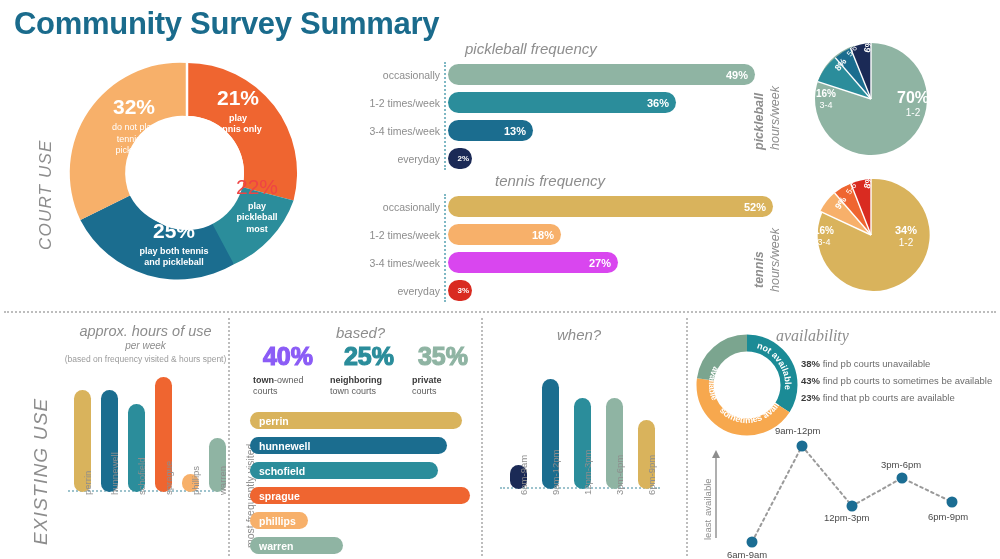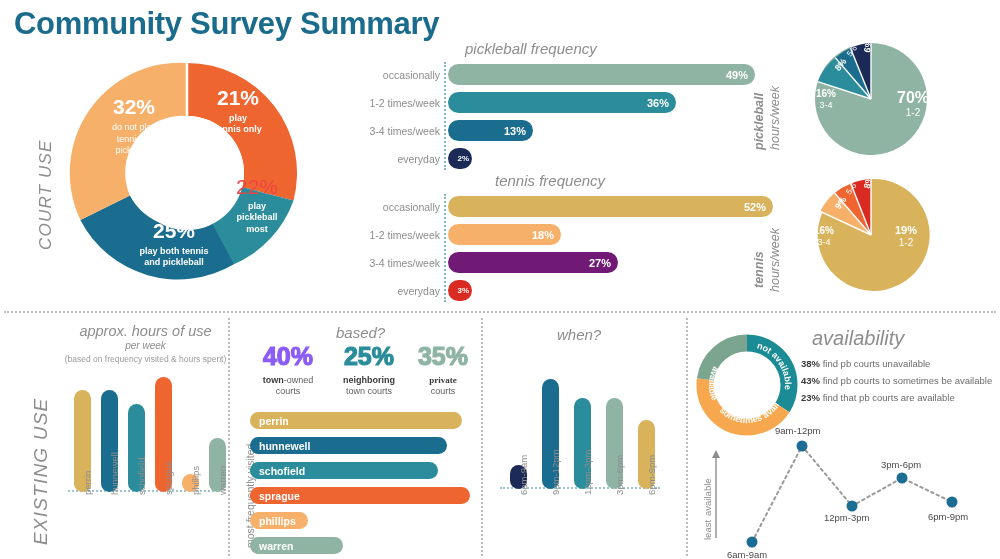--- a/index.html
+++ b/index.html
@@ -66,21 +66,21 @@
     position:absolute;height:17px;border-radius:9px;color:#fff;
     font-size:10.5px;font-weight:bold;display:flex;align-items:center;
     padding-left:9px;box-sizing:border-box;
   }
 
   
   .where-num{
     font-size:25px;font-weight:bold;color:transparent;
     -webkit-text-stroke:1.2px currentColor;text-align:center;
   }
-  .where-cap{font-size:9px;color:#5d5d5d;text-align:center;line-height:1.25;}
+  .where-cap{font-size:9px;color:#5d5d5d;text-align:left;line-height:1.25;}
 
   
   .avail-line{font-size:9.5px;color:#6b6b6b;white-space:nowrap;}
   .avail-line b{color:#3b3b3b;font-weight:bold;}
   .dotlabel{position:absolute;font-size:9.5px;color:#4a4a4a;white-space:nowrap;}
   svg{display:block;overflow:visible;}
 </style>
 </head>
 <body>
 
@@ -194,21 +194,21 @@
   <div class="hbar-row" style="left:350px;top:196px;">
     <div class="hbar-label">occasionally</div>
     <div class="hbar" style="width:325px;background:#d9b35c;">52%</div>
   </div>
   <div class="hbar-row" style="left:350px;top:224px;">
     <div class="hbar-label">1-2 times/week</div>
     <div class="hbar" style="width:113px;background:#f7b06a;">18%</div>
   </div>
   <div class="hbar-row" style="left:350px;top:252px;">
     <div class="hbar-label">3-4 times/week</div>
-    <div class="hbar" style="width:170px;background:#701a75;">27%</div>
+    <div class="hbar" style="width:170px;background:#d946ef;">27%</div>
   </div>
   <div class="hbar-row" style="left:350px;top:280px;">
     <div class="hbar-label">everyday</div>
     <div class="hbar" style="width:24px;background:#d92b21;font-size:8px;padding-right:3px;">3%</div>
   </div>
 
   <div class="abs" style="left:752px;top:150px;transform:rotate(-90deg);transform-origin:left top;">
     <div style="display:flex;gap:2px;font-size:12.5px;font-style:italic;color:#8d8d8d;white-space:nowrap;">
       <span style="font-weight:bold;">pickleball</span>
     </div>
@@ -253,21 +253,21 @@
     <path fill="#d9b35c" d="M59 59 L59 3 A56 56 0 1 1 38.88 7.78 Z"></path>
     <path fill="#f7b06a" d="M59 59 L8.2 35.48 A56 56 0 0 1 22.6 17 Z"></path>
     <path fill="#ef6530" d="M59 59 L22.6 17 A56 56 0 0 1 38.88 7.78 Z"></path>
     <path fill="#d92b21" d="M59 59 L38.88 7.78 A56 56 0 0 1 59 3 Z"></path>
     <line x1="59" y1="59" x2="59" y2="3" stroke="#fff" stroke-width="1.4"></line>
     <line x1="59" y1="59" x2="8.2" y2="35.48" stroke="#fff" stroke-width="1.4"></line>
     <line x1="59" y1="59" x2="22.6" y2="17" stroke="#fff" stroke-width="1.4"></line>
     <line x1="59" y1="59" x2="38.88" y2="7.78" stroke="#fff" stroke-width="1.4"></line>
   </svg>
   <div class="abs" style="left:895px;top:224px;text-align:center;color:#fff;line-height:1.2;">
-    <div style="font-size:11px;font-weight:bold;">19%</div>
+    <div style="font-size:11px;font-weight:bold;">34%</div>
     <div style="font-size:10px;">1-2</div>
   </div>
   <div class="abs" style="left:814px;top:225px;text-align:center;color:#fff;line-height:1.2;">
     <div style="font-size:10px;font-weight:bold;">16%</div>
     <div style="font-size:9px;">3-4</div>
   </div>
   <div class="abs" style="left:828px;top:202px;color:#fff;line-height:1.1;transform:rotate(-55deg);transform-origin:left top;">
     <span style="font-size:9px;font-weight:bold;">9%</span>
     <span style="font-size:8px;margin-left:1px;">5-6</span>
   </div>
@@ -315,21 +315,21 @@
     <div class="where-num" style="color:#2b8d9b;">25%</div>
     <div class="where-cap" style="margin-top:4px;">
       <div style="font-weight:bold;color:#3b3b3b;">neighboring</div>
       <div>town courts</div>
     </div>
   </div>
 
   <div class="abs" style="left:412px;top:342px;width:62px;">
     <div class="where-num" style="color:#8fb4a3;">35%</div>
     <div class="where-cap" style="margin-top:4px;">
-      <div style="font-weight:bold;color:#3b3b3b;font-family:Liberation Serif, serif;">private</div>
+      <div style="font-weight:bold;color:#3b3b3b;">private</div>
       <div>courts</div>
     </div>
   </div>
 
   <div class="abs" style="left:244px;top:548px;transform:rotate(-90deg);transform-origin:left top;font-size:10.5px;color:#8d8d8d;white-space:nowrap;">most frequently visited</div>
 
   <div class="abs" style="left:250px;top:412px;">
     <div class="pill" style="left:0;top:0;   width:212px;background:#d9b35c;">perrin</div>
     <div class="pill" style="left:0;top:25px;width:197px;background:#1b6d8f;">hunnewell</div>
     <div class="pill" style="left:0;top:50px;width:188px;background:#2b8d9b;">schofield</div>
@@ -350,21 +350,21 @@
   </div>
 
   <div class="abs" style="left:508px;top:495px;">
     <div class="vbar-label" style="left:10px; top:0;">6am-9am</div>
     <div class="vbar-label" style="left:42px; top:0;">9am-12pm</div>
     <div class="vbar-label" style="left:74px; top:0;">12pm-3pm</div>
     <div class="vbar-label" style="left:106px;top:0;">3pm-6pm</div>
     <div class="vbar-label" style="left:138px;top:0;">6pm-9pm</div>
   </div>
 
-  <div class="abs ptitle" style="left:812px;top:327px;font-size:20px;">availability</div>
+  <div class="abs ptitle" style="left:776px;top:327px;font-size:16px;font-family:Liberation Serif, serif;">availability</div>
 
   <svg class="abs" width="106" height="106" style="left:694px;top:332px;" viewBox="0 0 106 106">
 
     <circle cx="53" cy="53" r="42" fill="none" stroke="#1b8b96" stroke-width="17" stroke-dasharray="89.7 174.2" stroke-dashoffset="0" transform="rotate(-90 53 53)"></circle>
     <circle cx="53" cy="53" r="42" fill="none" stroke="#f7a84e" stroke-width="17" stroke-dasharray="113.5 150.4" stroke-dashoffset="-89.7" transform="rotate(-90 53 53)"></circle>
     <circle cx="53" cy="53" r="42" fill="none" stroke="#7ba58f" stroke-width="17" stroke-dasharray="60.7 203.2" stroke-dashoffset="-203.2" transform="rotate(-90 53 53)"></circle>
     <defs>
       <path id="arcNot" d="M53 15 A38 38 0 0 1 85.9 72 " fill="none"></path>
       <path id="arcSome" d="M20.1 72 A38 38 0 0 0 85.9 72" fill="none"></path>
       <path id="arcAvail" d="M23.6 28.8 A38 38 0 0 0 20.1 72" fill="none"></path>

